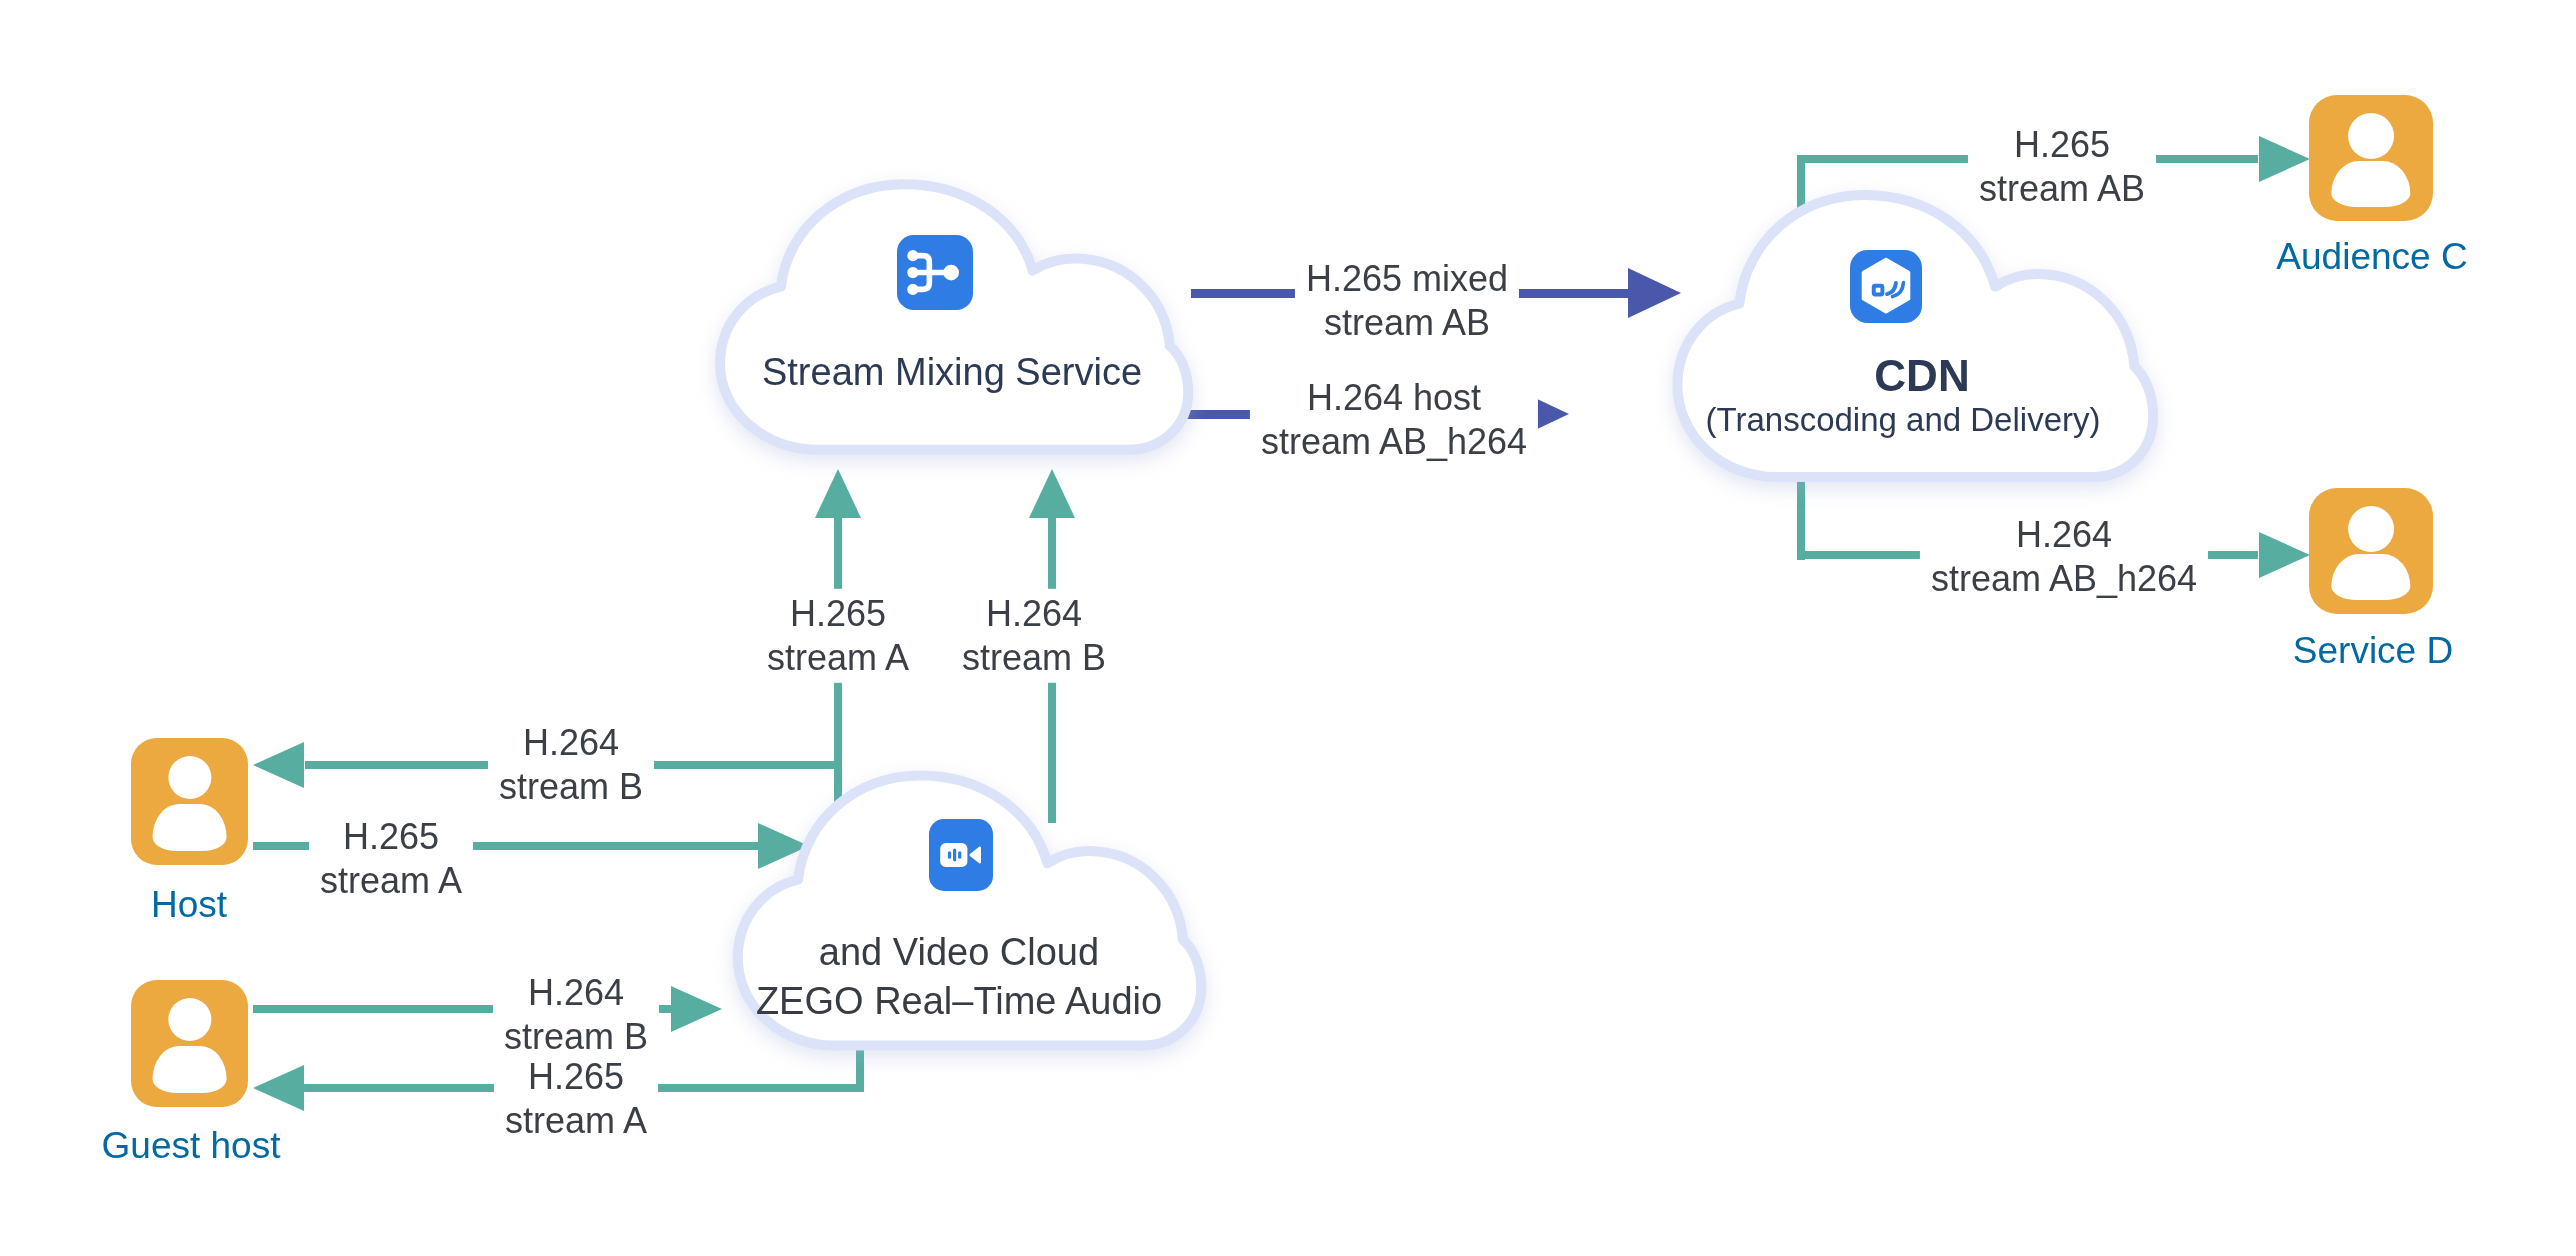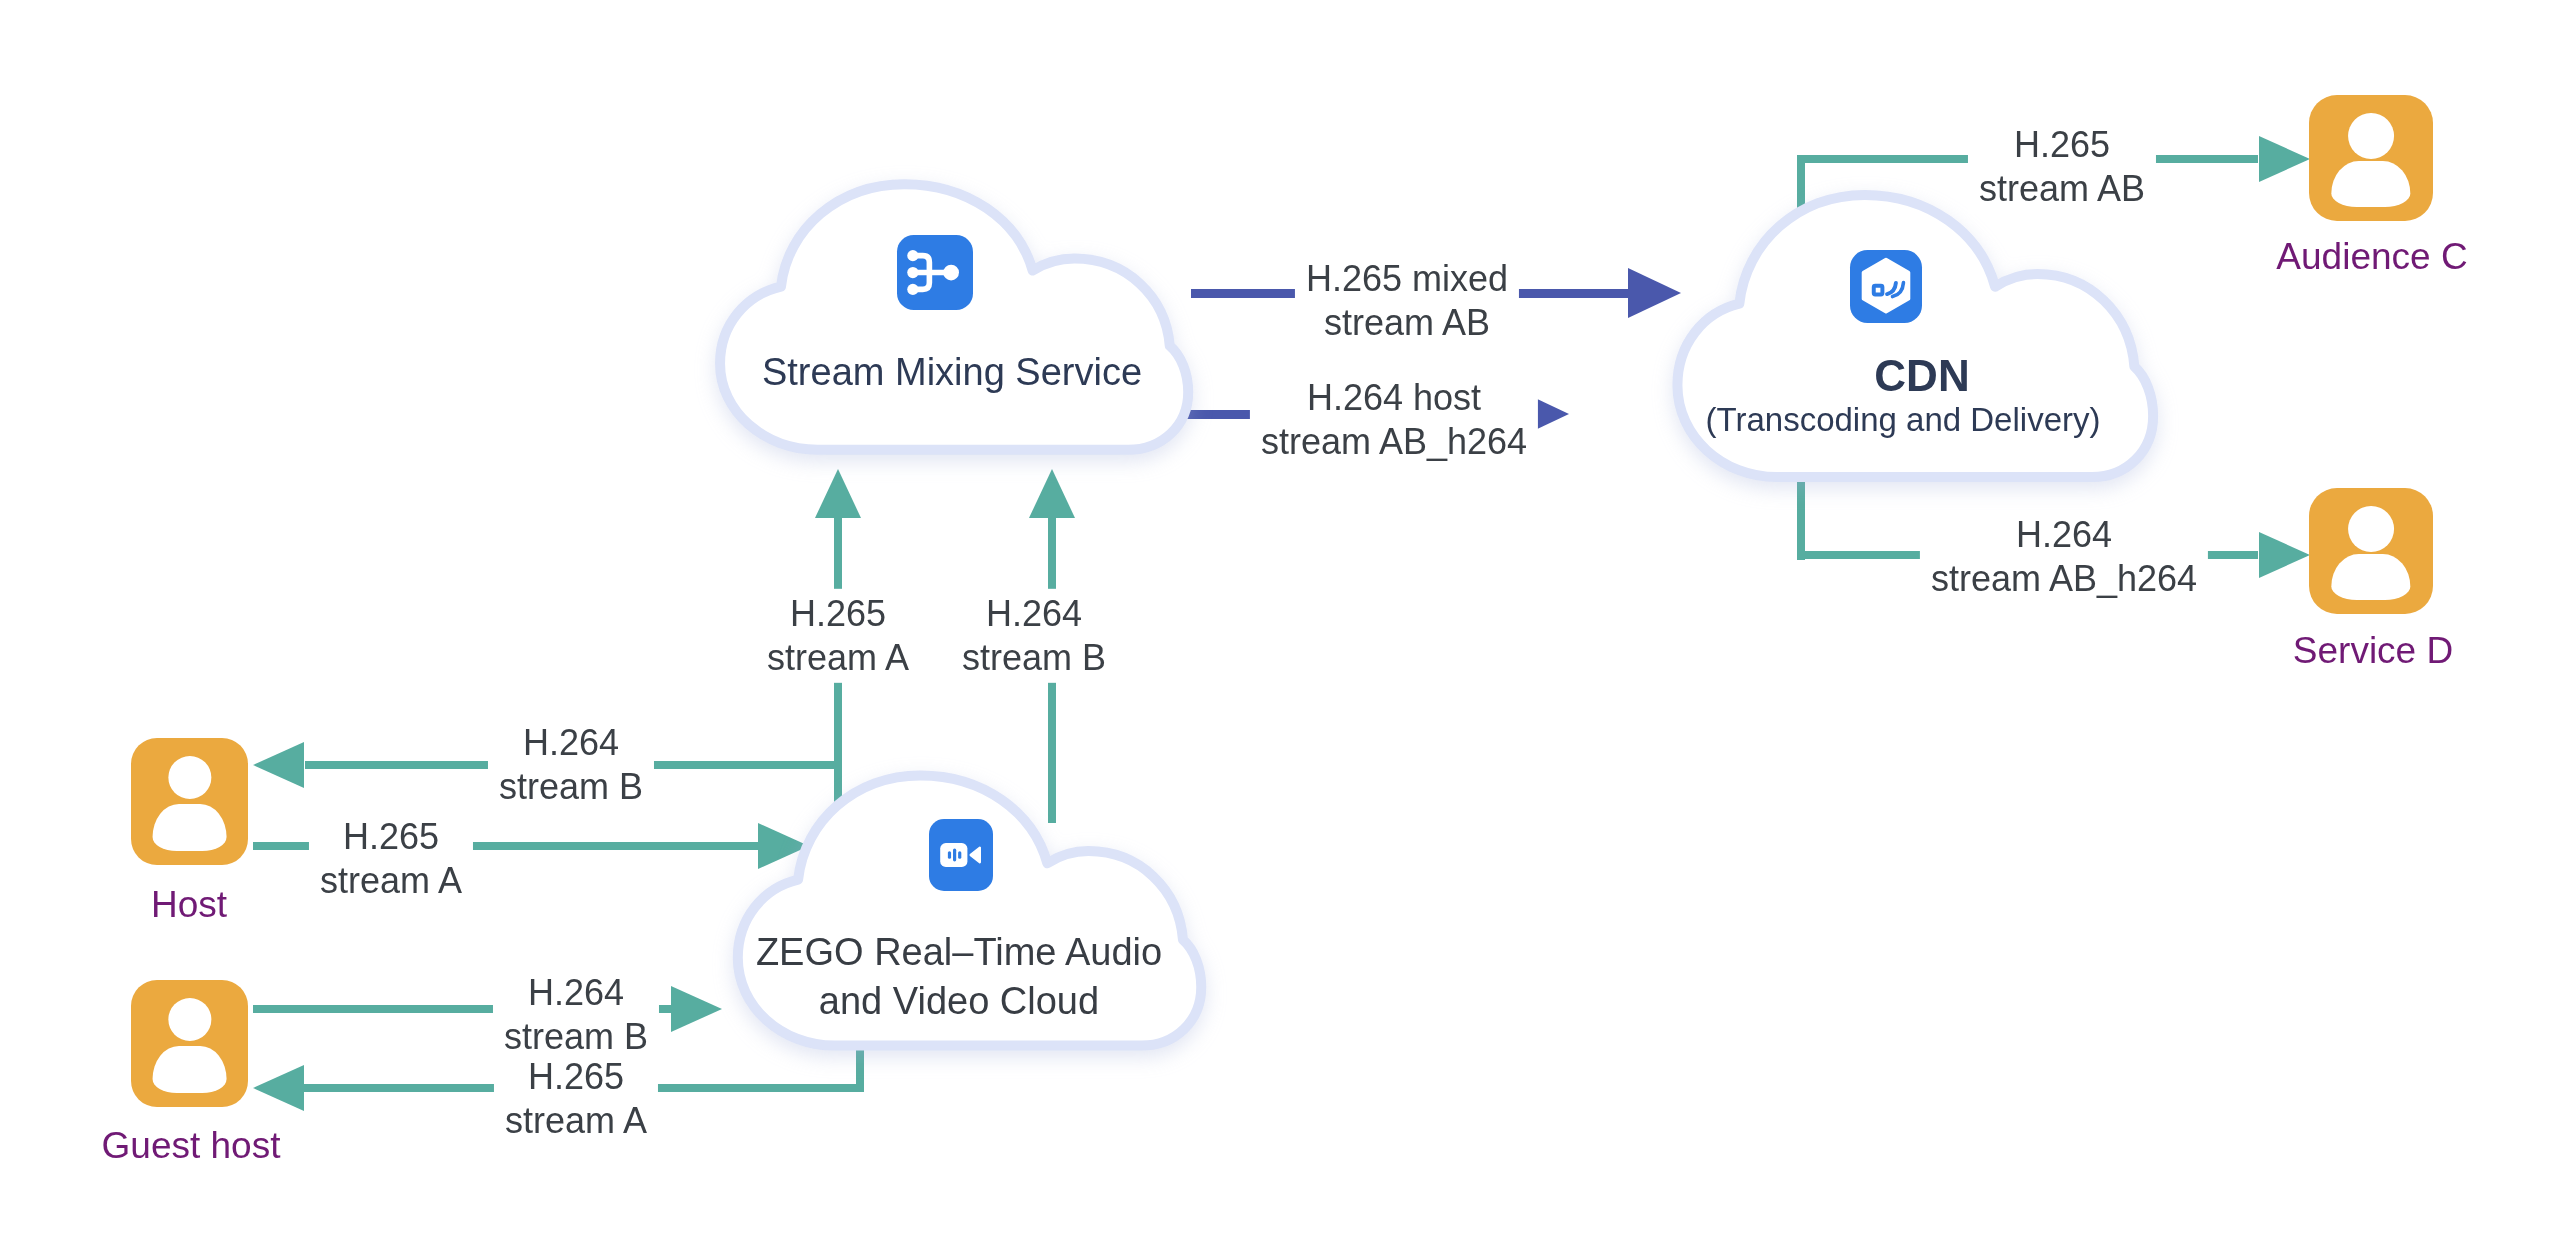--- a/index.html
+++ b/index.html
@@ -28,21 +28,21 @@
   
   .tile{position:absolute;background:var(--icon-blue);display:flex;align-items:center;justify-content:center;}
   .tile svg{width:100%;height:100%;}
   
   .person{position:absolute;background:var(--orange);overflow:hidden;}
   .person .head{position:absolute;left:50%;top:14%;transform:translateX(-50%);width:37%;aspect-ratio:1/1;background:#fff;border-radius:50%;}
   .person .torso{position:absolute;left:50%;bottom:11%;transform:translateX(-50%);width:64%;height:37%;background:#fff;
                  border-radius:50% 50% 46% 46% / 100% 100% 42% 42%;}
   
   .ctr{position:absolute;transform:translate(-50%,-50%);text-align:center;white-space:nowrap;}
-  .node-label{font-size:37px;color:#701a75;}
+  .node-label{font-size:37px;color:#0369a1;}
   .cloud-title{font-size:38px;font-weight:500;color:var(--title-text);margin-left:19px;}
   .cloud-title-gray{font-size:38px;color:#383D44;line-height:49px;}
   .cdn-sub{font-size:33px;font-weight:500;color:var(--title-text);}
   .edge-label{font-size:36px;line-height:44px;color:var(--label-text);background:#ffffff;padding:3.2px 11px;}
   .edge-label span{display:block;text-align:center;}
 </style>
 </head>
 <body>
 
 <div id="canvas">
@@ -152,22 +152,22 @@
 
   <div class="ctr node-label" style="left:189px;top:905px;">Host</div>
   <div class="ctr node-label" style="left:191px;top:1146px;">Guest host</div>
   <div class="ctr node-label" style="left:2372px;top:257px;">Audience C</div>
   <div class="ctr node-label" style="left:2373px;top:651px;">Service D</div>
 
   <div class="ctr cloud-title" style="left:933px;top:372px;">Stream Mixing Service</div>
   <div class="ctr cloud-title" style="left:1903px;top:376px;font-size:44px;font-weight:700;">CDN</div>
   <div class="ctr cdn-sub" style="left:1903px;top:420px;">(Transcoding and Delivery)</div>
   <div class="ctr cloud-title-gray" style="left:959px;top:977px;">
+    <span style="display:block;">and Video Cloud</span>
     <span style="display:block;">ZEGO Real–Time Audio</span>
-    <span style="display:block;">and Video Cloud</span>
   </div>
 
   <div class="ctr edge-label" style="left:571px;top:765px;">
     <span>H.264</span>
     <span>stream B</span>
   </div>
   <div class="ctr edge-label" style="left:391px;top:859px;">
     <span>H.265</span>
     <span>stream A</span>
   </div>

